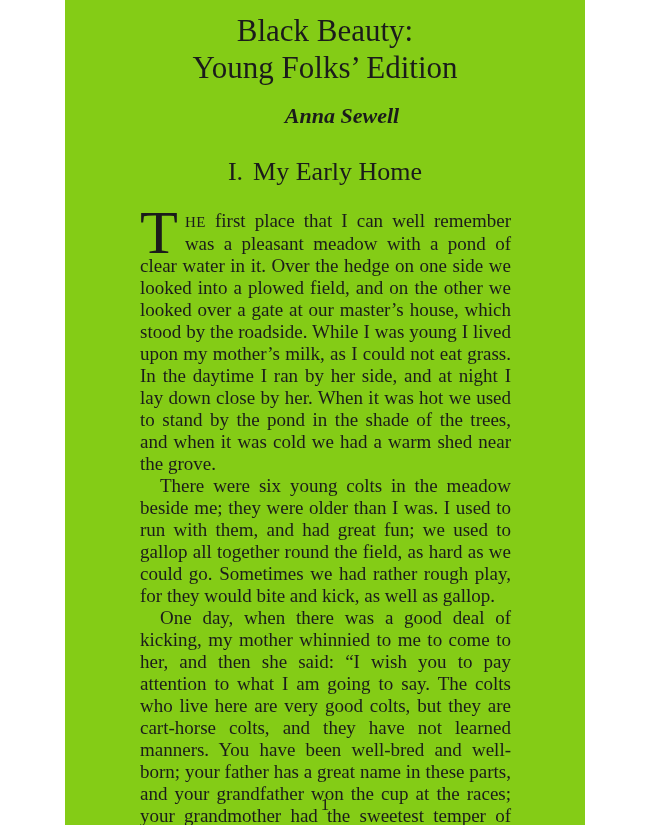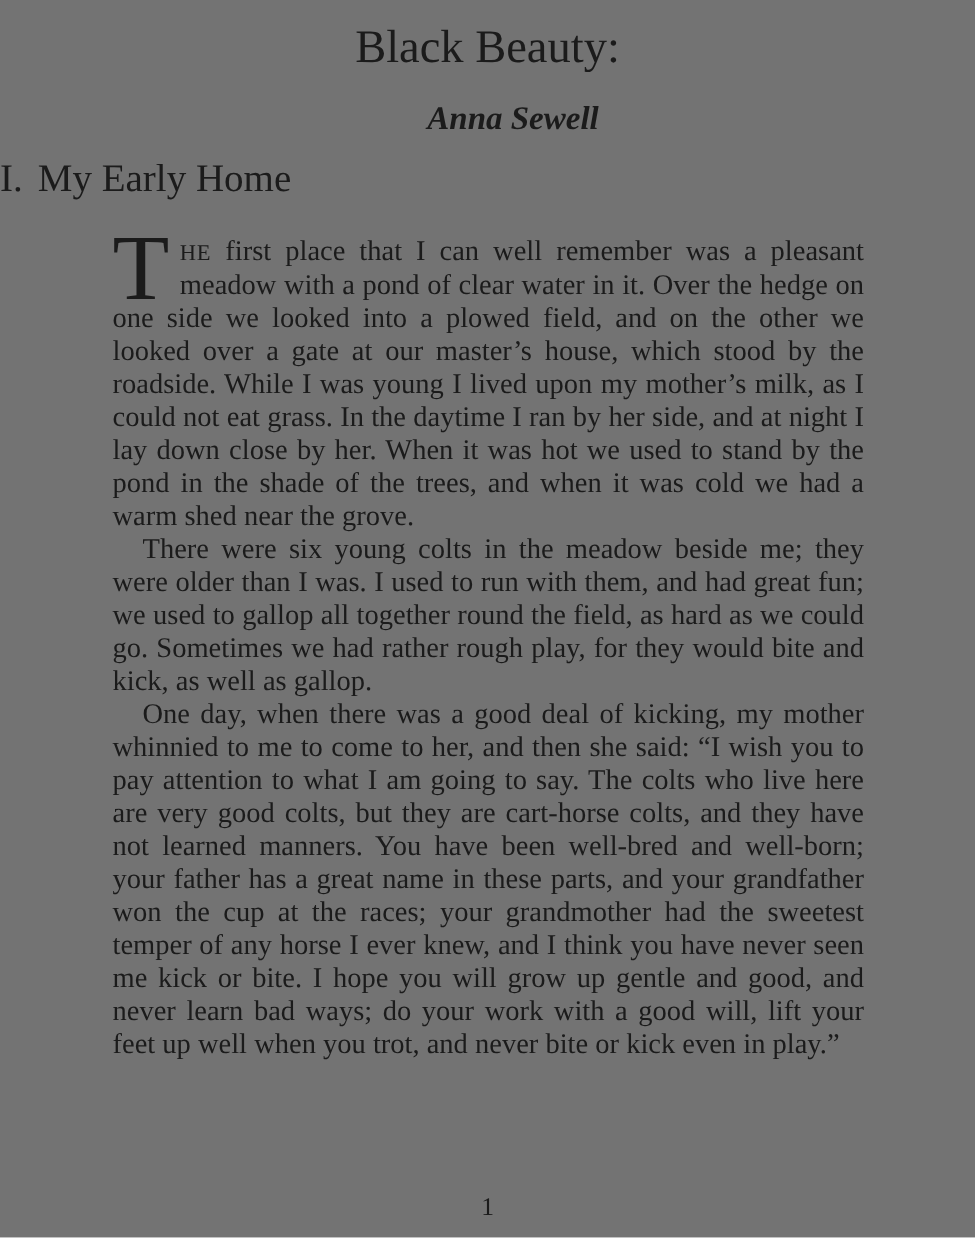--- a/index.html
+++ b/index.html
@@ -1,45 +1,46 @@
 <!DOCTYPE html>
 <html><head>
 <meta charset="utf-8">
 <style>
   * { box-sizing: border-box; }
   html, body { margin: 0; padding: 0; background: #ffffff; }
   .page {
     position: relative;
-    width: 650px;
+    width: 520px;
     height: 825px;
     margin: 0 auto;
-    background: #737373;
+    background: #84cc16;
     color: #1b1b1b;
     font-family: "Liberation Serif", serif;
     overflow: hidden;
   }
   .book-header { text-align: center; padding-top: 12px; }
   .book-title {
     font-size: 31px;
     line-height: 37px;
     font-weight: normal;
     margin: 0;
   }
   .author-name {
     font-size: 22px;
     line-height: 26px;
     font-style: italic;
     font-weight: bold;
     margin-top: 17px;
     padding-left: 34px;
   }
   .chapter-heading {
+    text-align: center;
     font-size: 26px;
     line-height: 32px;
-    margin-top: 11px;
+    margin-top: 27px;
     font-weight: normal;
   }
   .chapter-number { margin-right: 10px; }
   .body-text {
     margin: 18px 74px 0 75px;
     text-align: justify;
     font-size: 19px;
     line-height: 22px;
   }
   .para { margin: 0; text-indent: 20px; }
@@ -64,20 +65,21 @@
   }
 </style>
 </head>
 <body>
 
 <div class="page">
 
   <div class="book-header">
     <h1 class="book-title">
       <span>Black Beauty:</span><br>
+      <span>Young Folks’ Edition</span>
     </h1>
     <div class="author-name">Anna Sewell</div>
   </div>
 
   <h2 class="chapter-heading">
     <span class="chapter-number">I.</span><span>My Early Home</span>
   </h2>
 
   <div class="body-text">
     <p class="para first">

